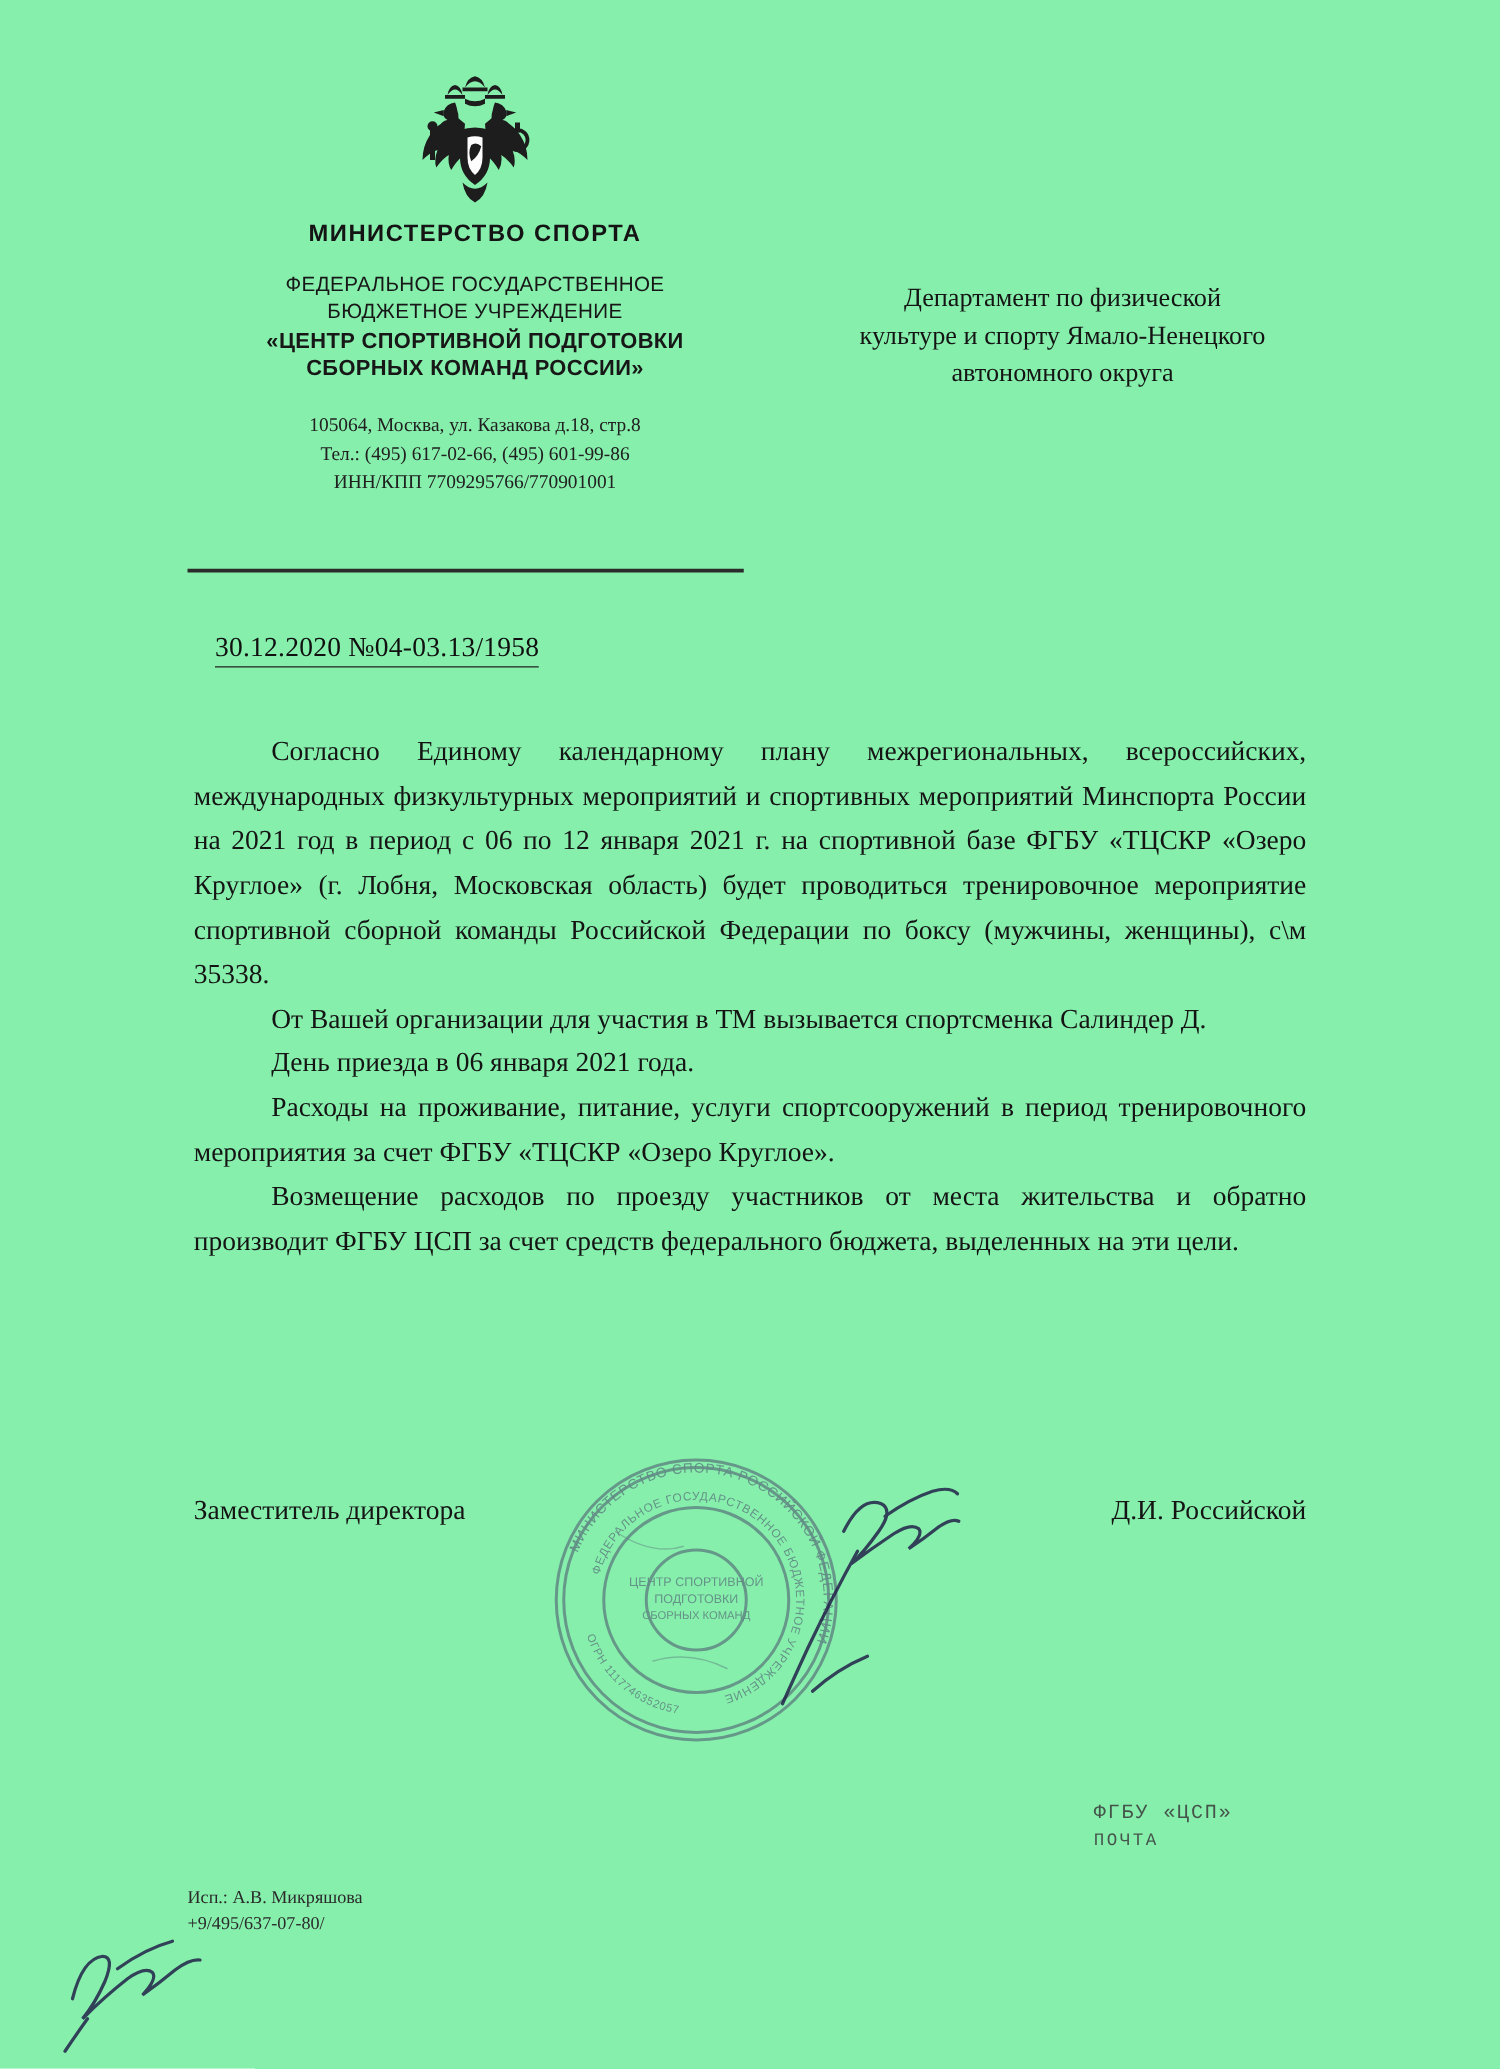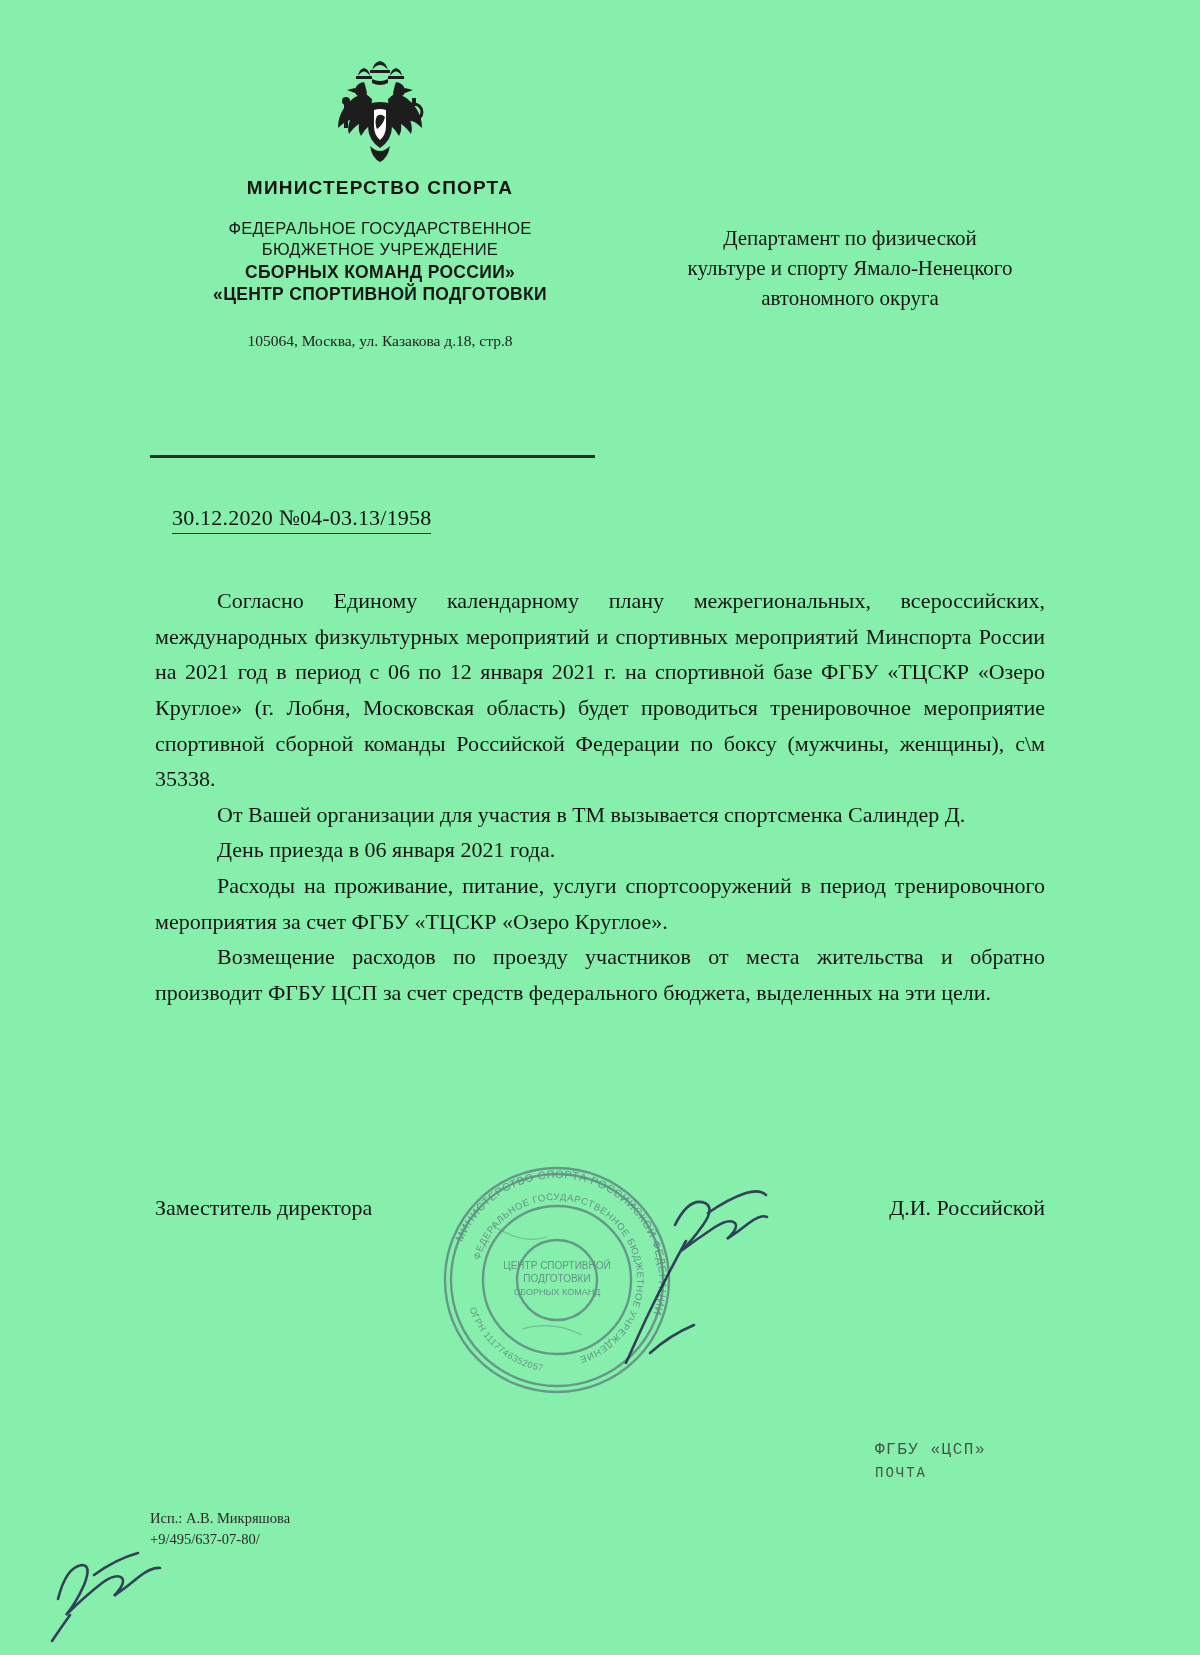--- a/index.html
+++ b/index.html
@@ -228,25 +228,27 @@
         <path d="M57 56 q4 -3 8 1 q-2 8 -8 12 q-3 -7 0 -13 z"></path>
       </g>
     </svg>
 
     <div class="ministry">
       <div>МИНИСТЕРСТВО СПОРТА</div>
     </div>
 
     <div class="org-line">ФЕДЕРАЛЬНОЕ ГОСУДАРСТВЕННОЕ</div>
     <div class="org-line">БЮДЖЕТНОЕ УЧРЕЖДЕНИЕ</div>
+    <div class="org-line bold">«ЦЕНТР СПОРТИВНОЙ ПОДГОТОВКИ</div>
     <div class="org-line bold">СБОРНЫХ КОМАНД РОССИИ»</div>
-    <div class="org-line bold">«ЦЕНТР СПОРТИВНОЙ ПОДГОТОВКИ</div>
 
     <div class="contacts">
       <div>105064, Москва, ул. Казакова д.18, стр.8</div>
+      <div>Тел.: (495) 617-02-66, (495) 601-99-86</div>
+      <div>ИНН/КПП 7709295766/770901001</div>
     </div>
   </div>
 
   <div class="rule"></div>
 
   <div class="addressee">
     <div>Департамент по физической</div>
     <div>культуре и спорту Ямало-Ненецкого</div>
     <div>автономного округа</div>
   </div>

